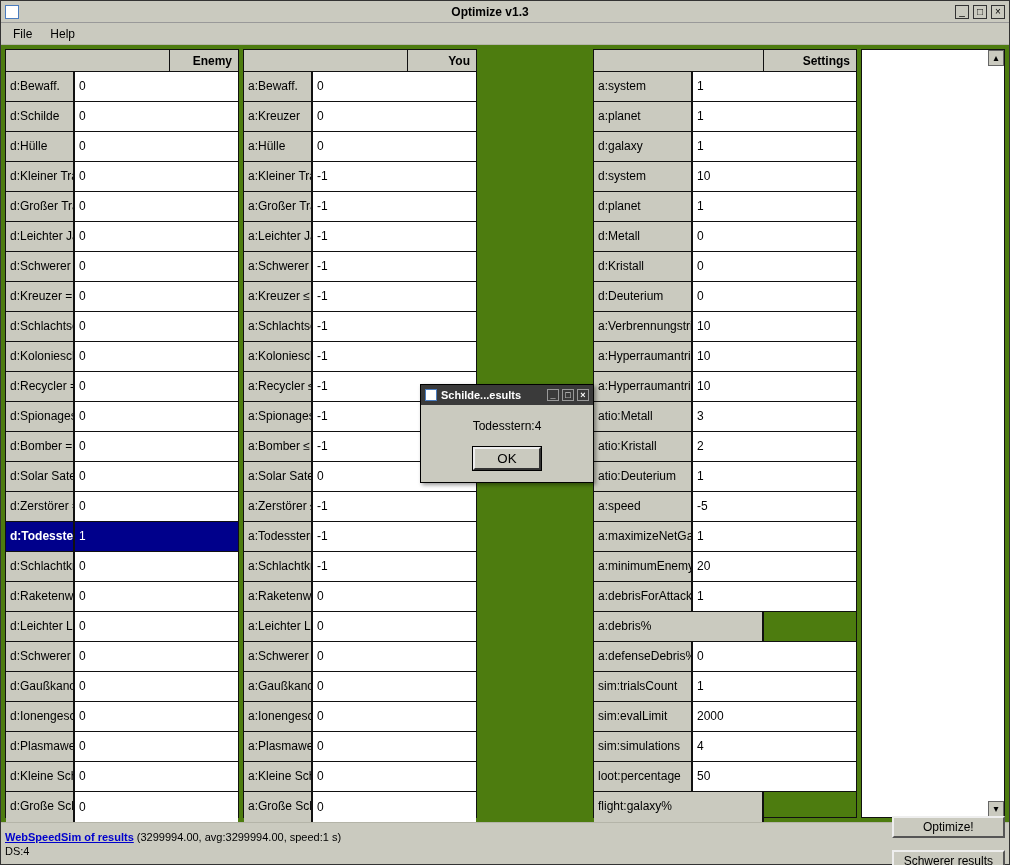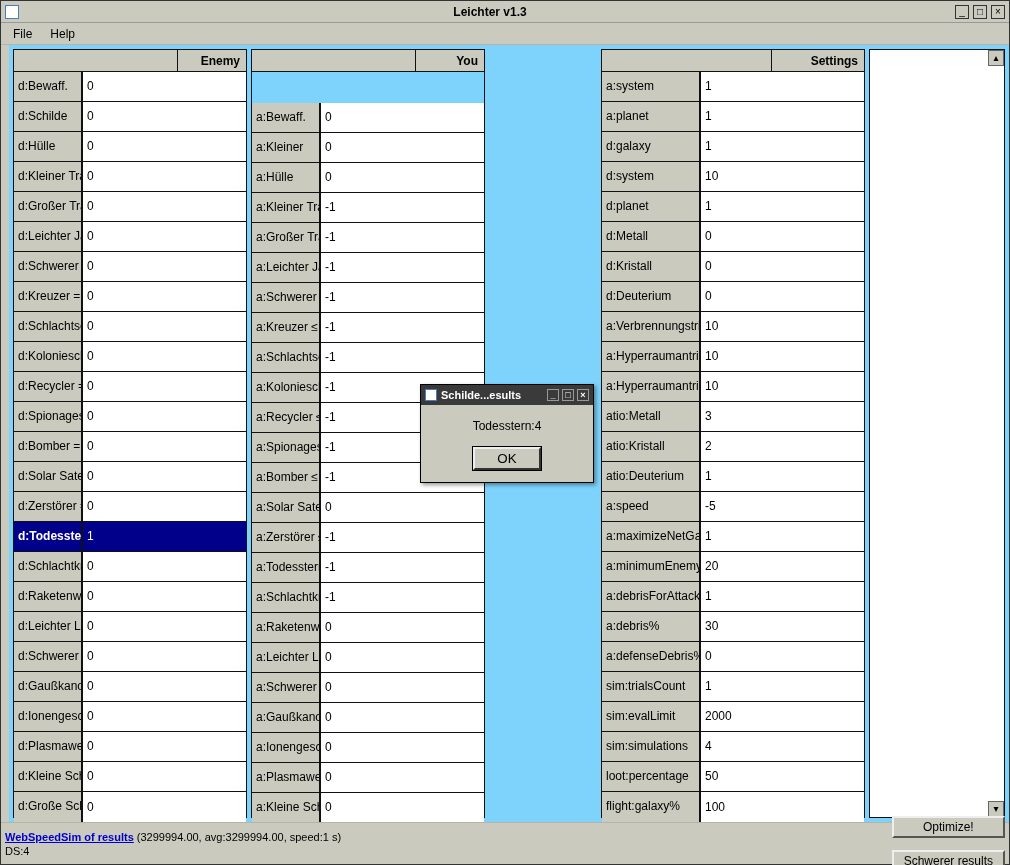--- a/index.html
+++ b/index.html
@@ -61,31 +61,30 @@
   }
   .menu-item {
     padding: 2px 8px;
     cursor: pointer;
   }
   .content-area {
     flex: 1;
     display: flex;
     padding: 4px;
     gap: 4px;
-    background: #7dd3fc;
+    background: #4d7c0f;
     overflow: hidden;
-    margin-left: 8px;
   }
   .col {
     display: flex;
     flex-direction: column;
     border: 1px solid #111;
   }
   .col-enemy { width: 234px; }
-  .col-you   { width: 234px; gap: 31px; }
+  .col-you   { width: 234px; }
   .gap { width: 108px; }
   .col-settings { width: 264px; }
   .rightpane { flex:1; background:#fff; border:1px solid #111; position: relative; }
   .scroll-up, .scroll-down {
     position: absolute;
     right: 0;
     width: 16px; height: 16px;
     background: #cacabf;
     border: 1px solid #666;
     text-align: center;
@@ -242,21 +241,21 @@
     cursor: pointer;
   }
 </style>
 </head>
 <body>
 
 <div class="window">
 
   <div class="titlebar">
     <div class="title-icon"></div>
-    <div class="titlebar-title">Leichter v1.3</div>
+    <div class="titlebar-title">Optimize v1.3</div>
     <div class="wbuttons">
       <div class="wbtn">_</div>
       <div class="wbtn">□</div>
       <div class="wbtn">×</div>
     </div>
   </div>
 
   <div class="menubar">
     <div class="menu-item">File</div>
     <div class="menu-item">Help</div>
@@ -377,21 +376,21 @@
       <div class="header-row">
         <div class="header-label-cell"></div>
         <div class="header-val-cell">You</div>
       </div>
       <div id="you-body">
           <div class="row">
             <div class="label-cell">a:Bewaff.</div>
             <input class="val-cell" value="0" style="">
           </div>
           <div class="row">
-            <div class="label-cell">a:Kleiner</div>
+            <div class="label-cell">a:Kreuzer</div>
             <input class="val-cell" value="0" style="">
           </div>
           <div class="row">
             <div class="label-cell">a:Hülle</div>
             <input class="val-cell" value="0" style="">
           </div>
           <div class="row">
             <div class="label-cell">a:Kleiner Transporter ≤</div>
             <input class="val-cell" value="-1" style="">
           </div>
@@ -557,21 +556,20 @@
           <div class="row">
             <div class="label-cell">a:minimumEnemyLoss%</div>
             <input class="val-cell" value="20" style="">
           </div>
           <div class="row">
             <div class="label-cell">a:debrisForAttacker</div>
             <input class="val-cell" value="1" style="">
           </div>
           <div class="row">
             <div class="label-cell">a:debris%</div>
-            <input class="val-cell" value="30" style="">
           </div>
           <div class="row">
             <div class="label-cell">a:defenseDebris%</div>
             <input class="val-cell" value="0" style="">
           </div>
           <div class="row">
             <div class="label-cell">sim:trialsCount</div>
             <input class="val-cell" value="1" style="">
           </div>
           <div class="row">
@@ -581,21 +579,20 @@
           <div class="row">
             <div class="label-cell">sim:simulations</div>
             <input class="val-cell" value="4" style="">
           </div>
           <div class="row">
             <div class="label-cell">loot:percentage</div>
             <input class="val-cell" value="50" style="">
           </div>
           <div class="row">
             <div class="label-cell">flight:galaxy%</div>
-            <input class="val-cell" value="100" style="">
           </div>
         </div>
     </div>
 
     <div class="rightpane">
       <div class="scroll-up">▴</div>
       <div class="scroll-down">▾</div>
     </div>
 
   </div>

